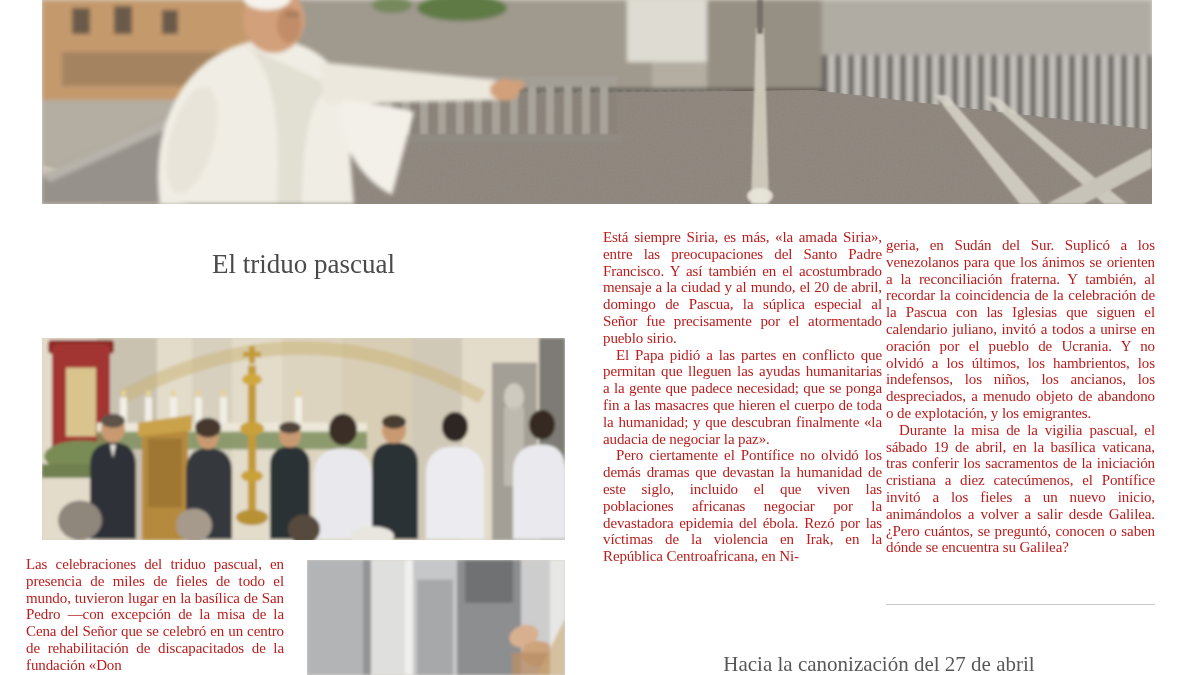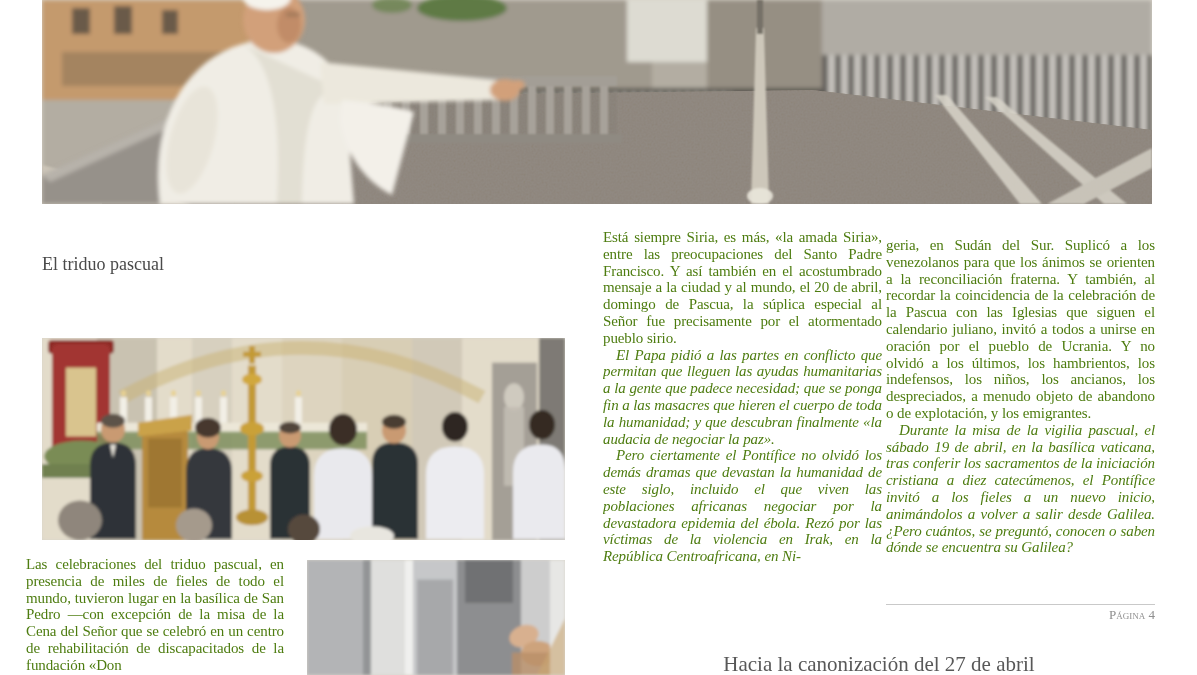--- a/index.html
+++ b/index.html
@@ -3,29 +3,29 @@
 <meta charset="utf-8">
 <style>
   html,body{margin:0;padding:0;background:#ffffff;}
   .page{
     position:relative;width:1197px;height:675px;background:#ffffff;
     overflow:hidden;font-family:"Liberation Serif",serif;
   }
   .photo{position:absolute;overflow:hidden;background:#d8d4ca;}
   .photo svg{display:block;width:100%;height:100%;}
   .headline{
-    position:absolute;left:42px;top:250px;width:523px;
-    color:#4a4a4a;font-size:18px;line-height:29px;filter:blur(0.4px);
+    position:absolute;left:42px;top:250px;width:523px;text-align:center;
+    color:#4a4a4a;font-size:27px;line-height:29px;filter:blur(0.4px);
   }
   .col{
-    position:absolute;text-align:justify;color:#4d7c0f;font-size:15px;
+    position:absolute;text-align:justify;color:#b91c1c;font-size:15px;
     line-height:16.8px;letter-spacing:-0.1px;filter:blur(0.35px);overflow:hidden;
   }
   .col p{margin:0;}
-  .col p.ind{text-indent:13px;font-style:italic;}
+  .col p.ind{text-indent:13px;}
   .left-col{left:26px;top:556px;width:258px;height:119px;}
   .mid-col{left:603px;top:229px;width:279px;height:420px;}
   .right-col{left:886px;top:237px;width:269px;height:372px;}
   .rule{position:absolute;left:886px;top:604px;width:269px;border-top:1px solid #c9c9c9;}
   .pageref{
     position:absolute;left:886px;top:607px;width:269px;text-align:right;
     font-variant:small-caps;font-size:13px;color:#8f8f8f;filter:blur(0.3px);
   }
   .bottom-headline{
     position:absolute;left:603px;top:651px;width:552px;text-align:center;
@@ -266,17 +266,16 @@
     <p class="ind">El Papa pidió a las partes en conflicto que permitan que lleguen las ayudas humanitarias a la gente que padece necesidad; que se ponga fin a las masacres que hieren el cuerpo de toda la humanidad; y que descubran finalmente «la audacia de negociar la paz».</p>
     <p class="ind">Pero ciertamente el Pontífice no olvidó los demás dramas que devastan la humanidad de este siglo, incluido el que viven las poblaciones africanas negociar por la devastadora epidemia del ébola. Rezó por las víctimas de la violencia en Irak, en la República Centroafricana, en Ni-</p>
   </div>
 
   <div class="col right-col">
     <p>geria, en Sudán del Sur. Suplicó a los venezolanos para que los ánimos se orienten a la reconciliación fraterna. Y también, al recordar la coincidencia de la celebración de la Pascua con las Iglesias que siguen el calendario juliano, invitó a todos a unirse en oración por el pueblo de Ucrania. Y no olvidó a los últimos, los hambrientos, los indefensos, los niños, los ancianos, los despreciados, a menudo objeto de abandono o de explotación, y los emigrantes.</p>
     <p class="ind">Durante la misa de la vigilia pascual, el sábado 19 de abril, en la basílica vaticana, tras conferir los sacramentos de la iniciación cristiana a diez catecúmenos, el Pontífice invitó a los fieles a un nuevo inicio, animándolos a volver a salir desde Galilea. ¿Pero cuántos, se preguntó, conocen o saben dónde se encuentra su Galilea?</p>
   </div>
 
   <div class="rule"></div>
-  <div class="pageref">Página 4</div>
 
   <div class="bottom-headline">Hacia la canonización del 27 de abril</div>
 
 </div>
 
 </body></html>

